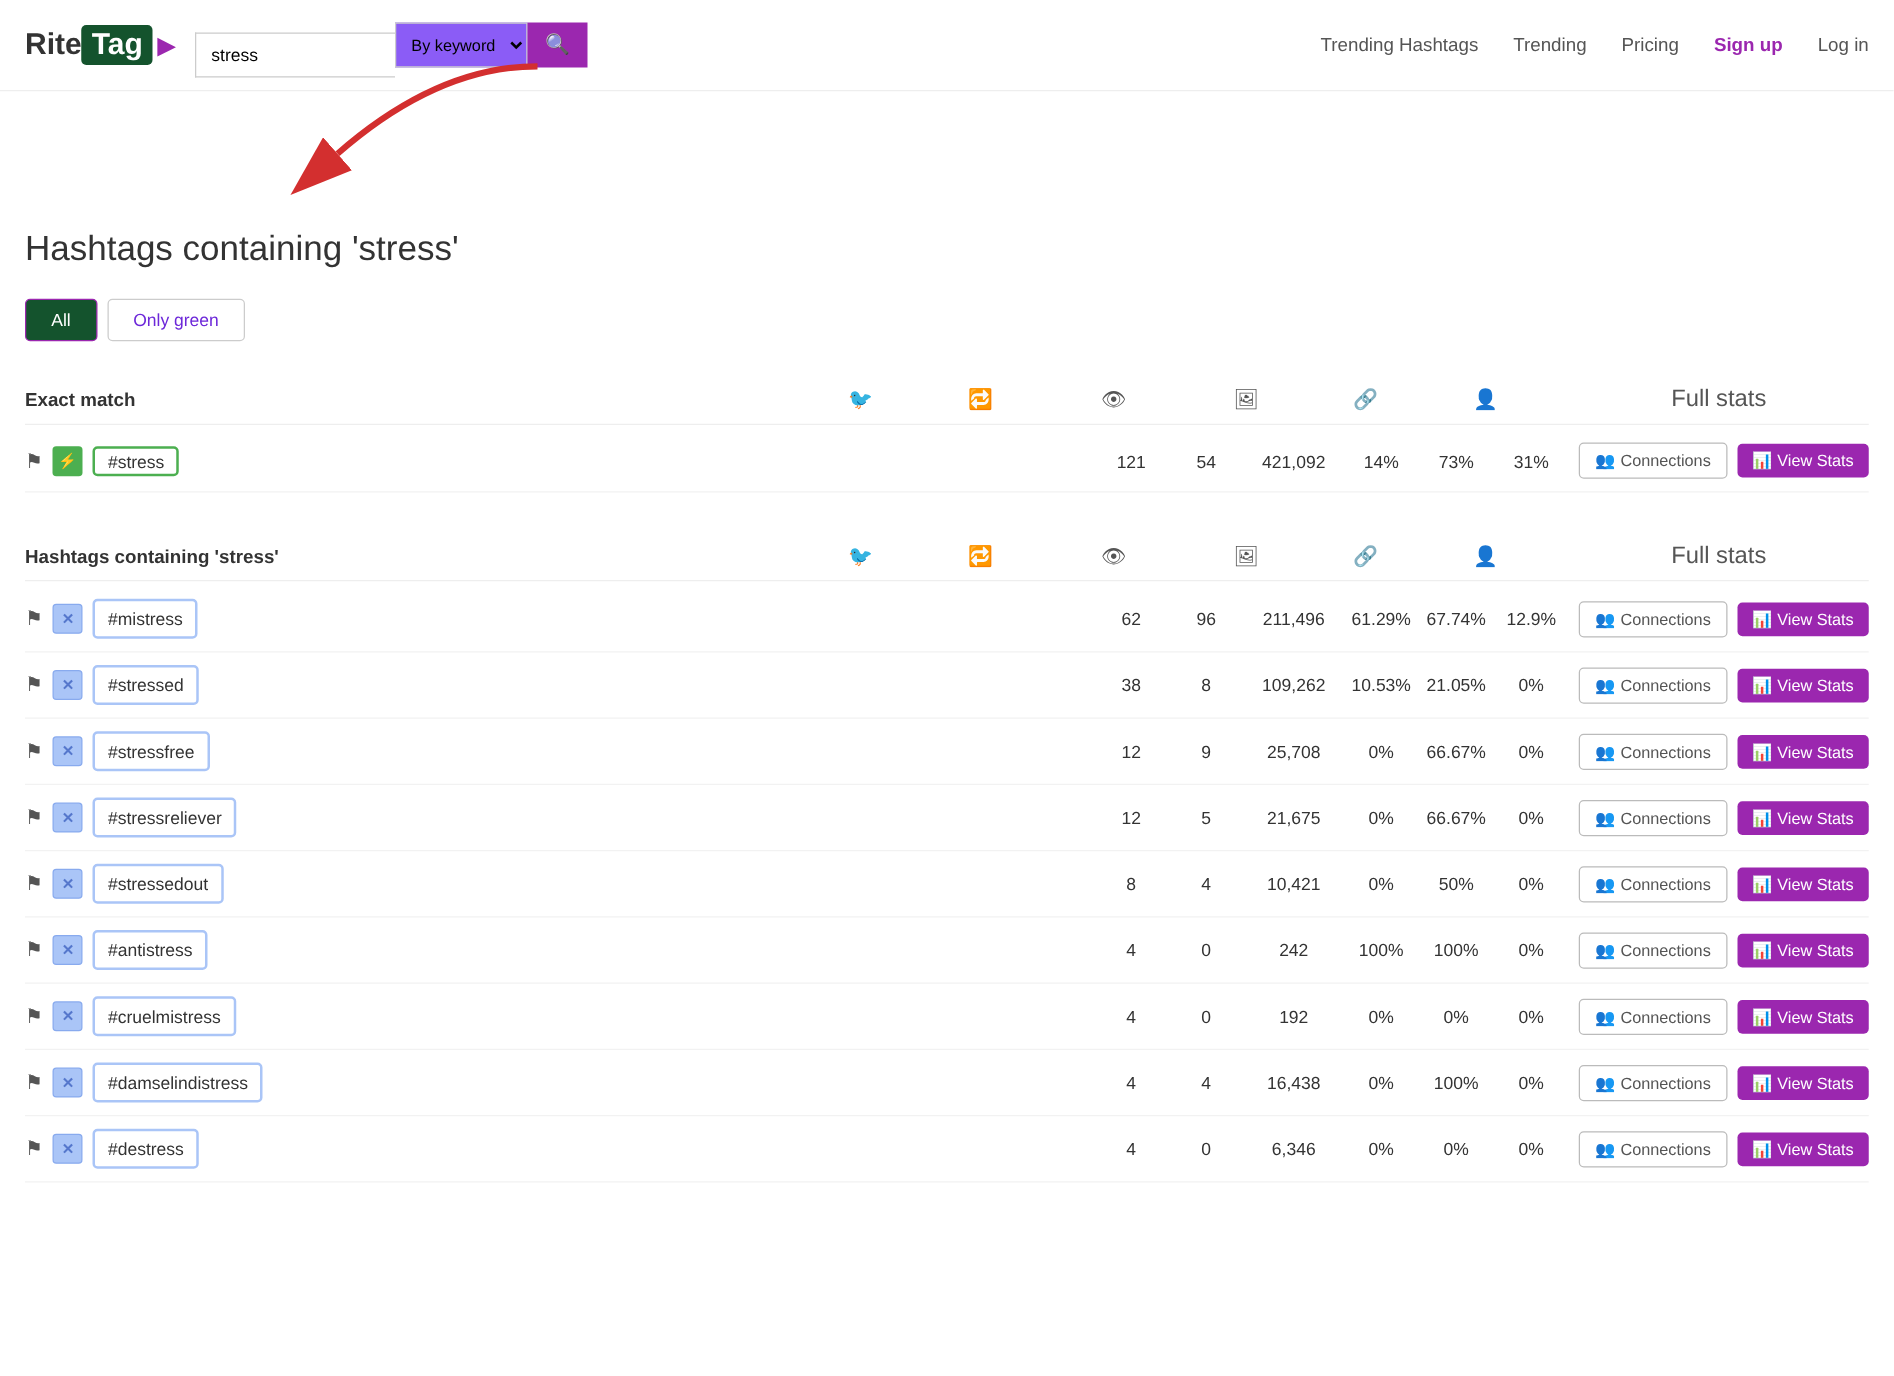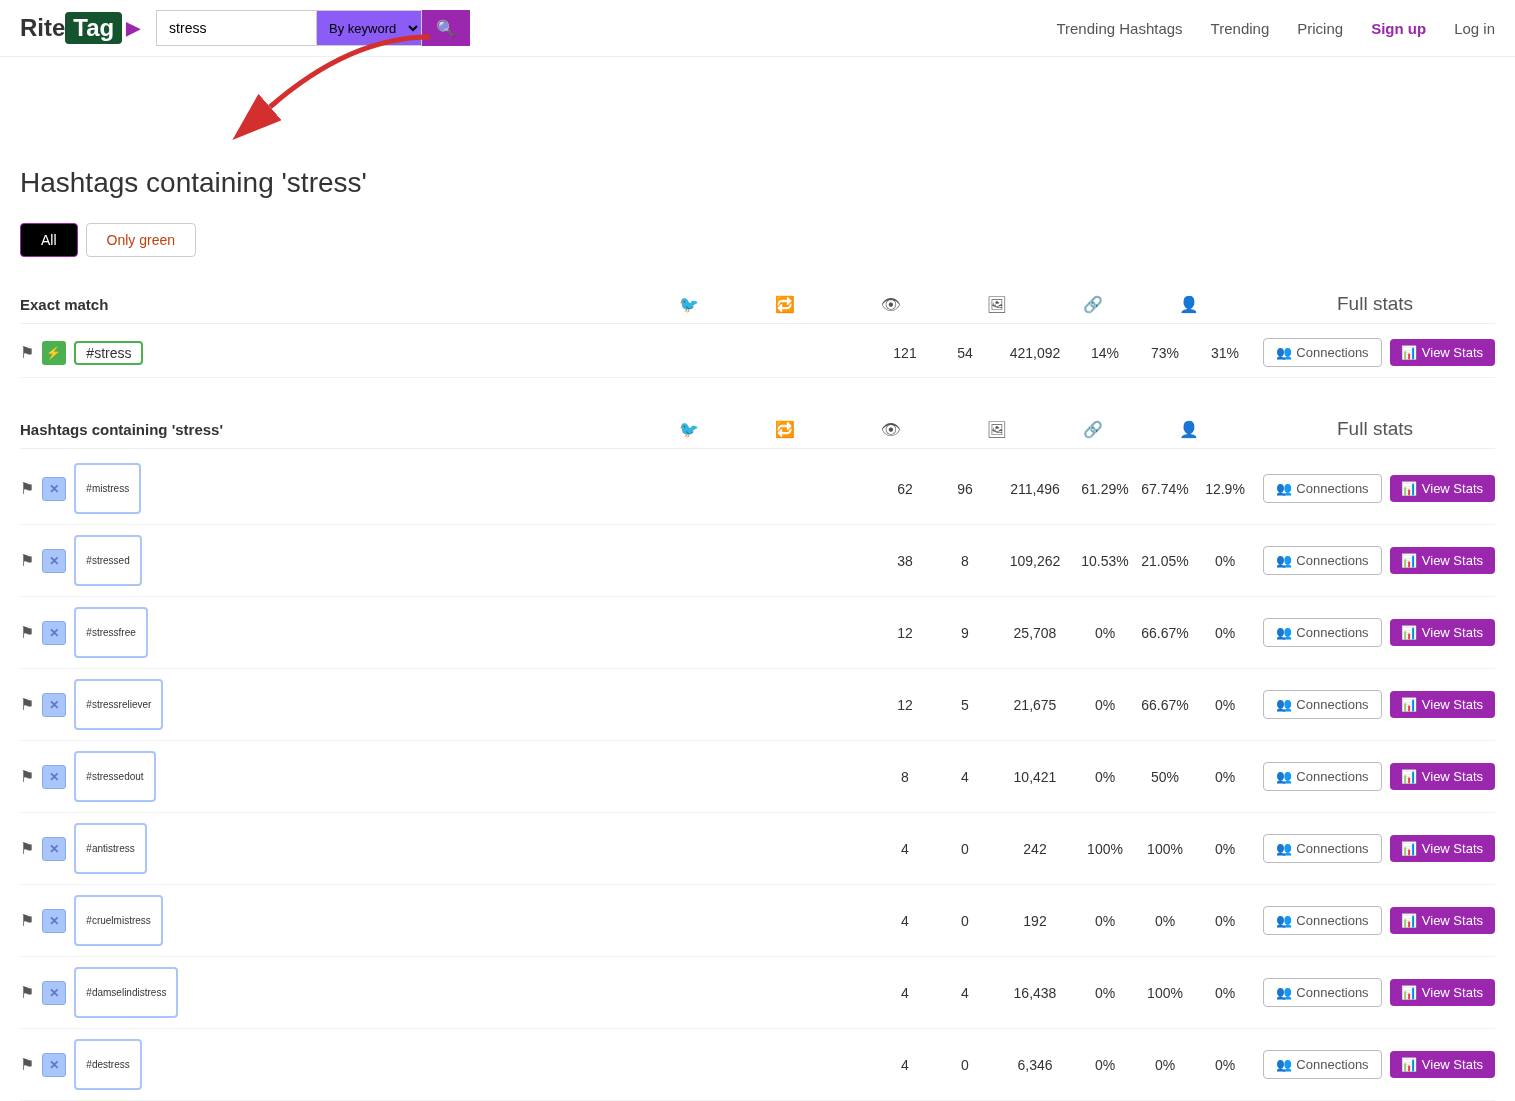--- a/index.html
+++ b/index.html
@@ -40,20 +40,21 @@
       gap: 0;
     }
     .search-input {
       border: 1px solid #ccc;
       padding: 6px 12px;
       font-size: 14px;
       outline: none;
       border-right: none;
       height: 36px;
       width: 160px;
+      margin-top: 16px;
     }
     .search-select {
       border: 1px solid #ccc;
       padding: 6px 8px;
       font-size: 13px;
       height: 36px;
       background: #8b5cf6;
       cursor: pointer;
     }
     .search-btn {
@@ -98,24 +99,24 @@
       gap: 8px;
       margin-bottom: 28px;
     }
     .filter-btn {
       padding: 8px 20px;
       border: 1px solid #ccc;
       border-radius: 4px;
       cursor: pointer;
       font-size: 14px;
       background: white;
-      color: #c2410c;
+      color: #6d28d9;
     }
     .filter-btn.active {
-      background: #000000;
+      background: #14532d;
       color: white;
       border-color: #9b27af;
     }
 
     
     .section { margin-bottom: 32px; }
     .section-header {
       display: flex;
       align-items: center;
       padding: 8px 0;
@@ -188,23 +189,23 @@
     }
     .hashtag-label-green {
       border: 2px solid #4caf50;
       padding: 2px 10px;
       border-radius: 4px;
       font-size: 14px;
       color: #333;
     }
     .hashtag-label-blue {
       border: 2px solid #aac5f7;
-      padding: 18px 10px;
+      padding: 6px 10px;
       border-radius: 4px;
-      font-size: 10px;
+      font-size: 14px;
       color: #333;
     }
 
     .col-val { text-align: center; color: #333; font-size: 14px; }
 
     .actions {
       width: 240px;
       display: flex;
       align-items: center;
       justify-content: flex-end;

